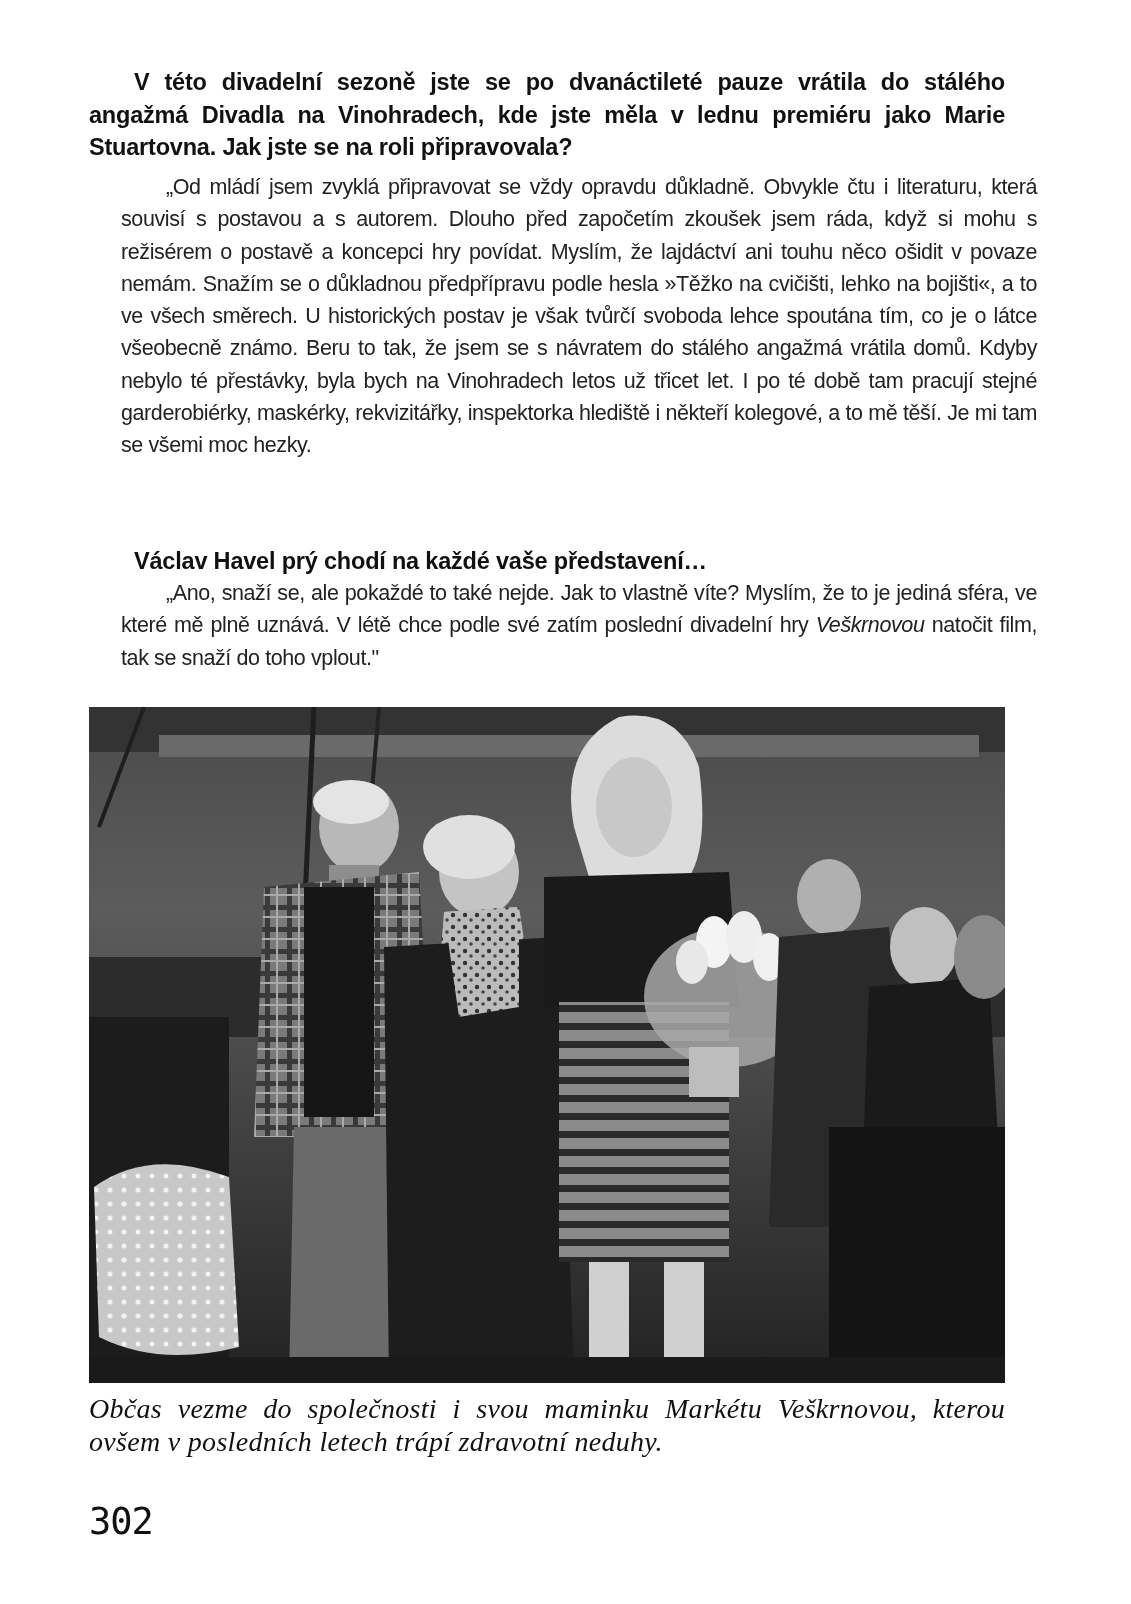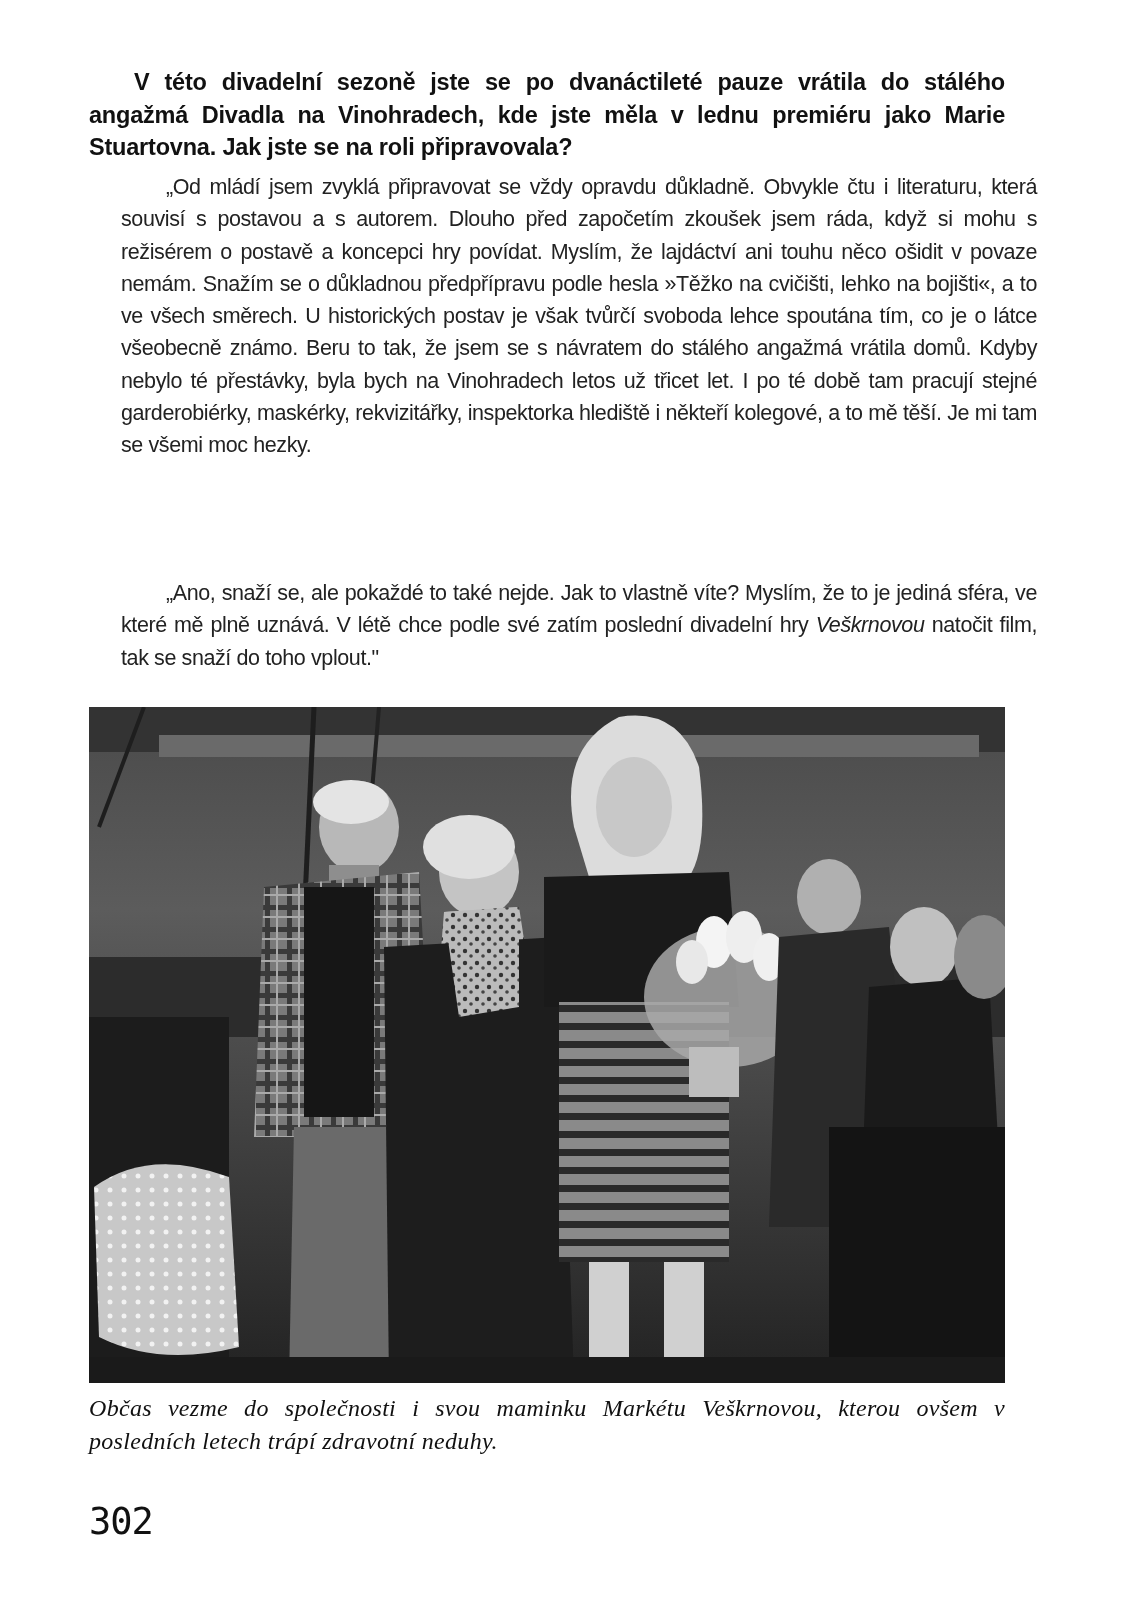--- a/index.html
+++ b/index.html
@@ -22,38 +22,39 @@
   .body .indent { display: inline-block; width: 45px; }
   .body i { font-style: italic; }
   .photo {
     position: absolute; left: 73px; top: 707px; width: 916px; height: 676px;
     background: #3a3a3a; overflow: hidden;
   }
   .photo svg { display: block; }
   .caption {
     position: absolute; left: 73px; top: 1392px; width: 916px;
     font-family: "Liberation Serif", serif; font-style: italic;
-    font-size: 24px; line-height: 33px; text-align: justify; color: #111;
+    font-size: 28px; line-height: 33px; text-align: justify; color: #111;
     letter-spacing: 0.3px;
   }
   .page-number {
     position: absolute; left: 73px; top: 1500px;
     font-family: "DejaVu Sans Mono", monospace; font-size: 37px; color: #111;
     letter-spacing: -1px;
   }
 </style>
 </head>
 <body>
 
 <div class="page">
 
   <div class="heading" style="top: 66px;"><span class="indent"></span><span>V této divadelní sezoně jste se po dvanáctileté pauze vrátila do stálého angažmá Divadla na Vinohradech, kde jste měla v lednu premiéru jako Marie Stuartovna. Jak jste se na roli připravovala?</span></div>
 
   <div class="body" style="top: 171px;"><span class="indent"></span><span>„Od mládí jsem zvyklá připravovat se vždy opravdu důkladně. Obvykle čtu i literaturu, která souvisí s postavou a s autorem. Dlouho před započetím zkoušek jsem ráda, když si mohu s režisérem o postavě a koncepci hry povídat. Myslím, že lajdáctví ani touhu něco ošidit v povaze nemám. Snažím se o důkladnou předpřípravu podle hesla »Těžko na cvičišti, lehko na bojišti«, a to ve všech směrech. U historických postav je však tvůrčí svoboda lehce spoutána tím, co je o látce všeobecně známo. Beru to tak, že jsem se s návratem do stálého angažmá vrátila domů. Kdyby nebylo té přestávky, byla bych na Vinohradech letos už třicet let. I po té době tam pracují stejné garderobiérky, maskérky, rekvizitářky, inspektorka hlediště i někteří kolegové, a to mě těší. Je mi tam se všemi moc hezky.</span></div>
 
+  <div class="heading" style="top: 545px;"><span class="indent"></span><span>Václav Havel prý chodí na každé vaše představení…</span></div>
 
   <div class="body" style="top: 577px;"><span class="indent"></span><span>„Ano, snaží se, ale pokaždé to také nejde. Jak to vlastně víte? Myslím, že to je jediná sféra, ve které mě plně uznává. V létě chce podle své zatím poslední divadelní hry </span><i>Veškrnovou</i><span> natočit film, tak se snaží do toho vplout."</span></div>
 
   <div class="photo" title="Black-and-white photo: an elderly man in a plaid shirt, an elderly woman in a dark coat with a leopard-print scarf, and a blonde woman in a dark top and striped ruffled skirt holding a bouquet of white tulips, walking past seated audience members in a theatre.">
     <svg width="916" height="676" viewBox="0 0 916 676">
       <defs>
         <linearGradient id="bg" x1="0" y1="0" x2="0" y2="1">
           <stop offset="0" stop-color="#4a4a4a"></stop>
           <stop offset="0.3" stop-color="#5c5c5c"></stop>
           <stop offset="1" stop-color="#222"></stop>

